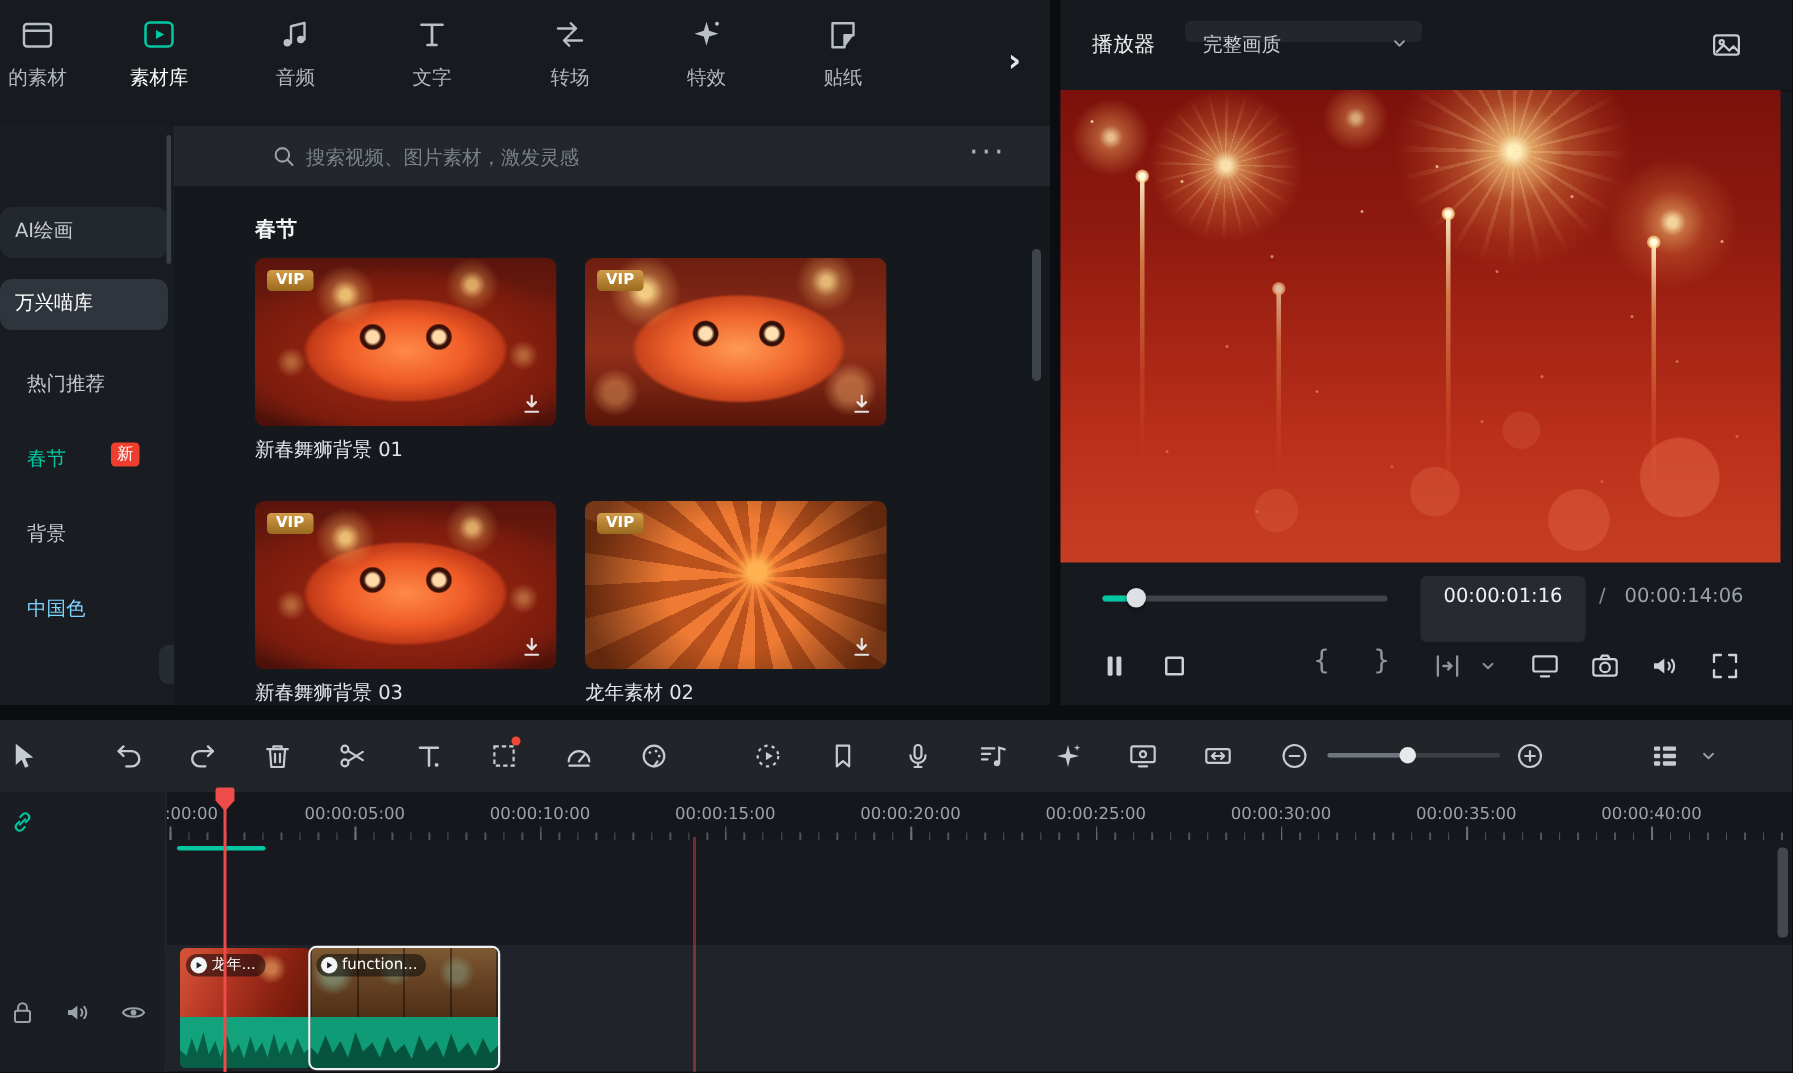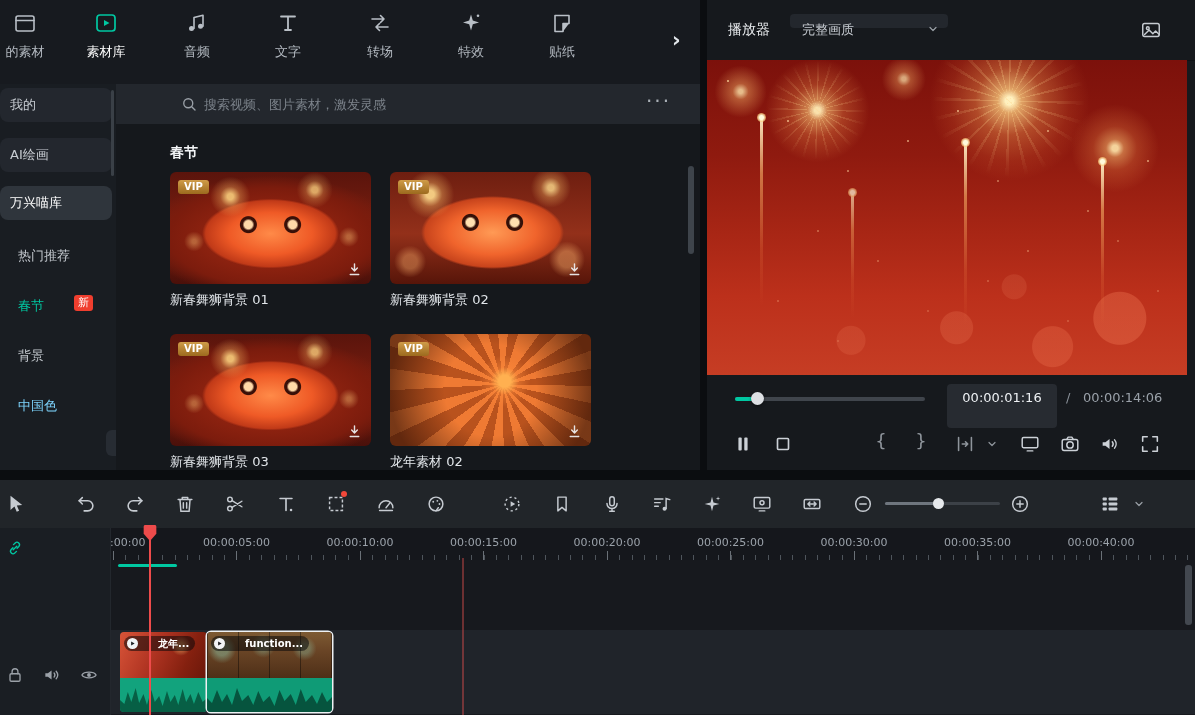--- a/index.html
+++ b/index.html
@@ -129,21 +129,21 @@
     linear-gradient(115deg,#d85438 0%,#b03422 40%,#84200f 75%,#6a170a 100%);}
   #clipB .cimgpart{background:
     repeating-linear-gradient(90deg, rgba(0,0,0,.4) 0 1px, transparent 1px 31px),
     radial-gradient(circle at 12% 38%, rgba(150,220,190,.4) 0 6px, transparent 14px),
     radial-gradient(circle at 45% 30%, rgba(150,220,190,.3) 0 5px, transparent 12px),
     radial-gradient(circle at 78% 36%, rgba(150,220,190,.3) 0 5px, transparent 12px),
     linear-gradient(180deg,#7d5a33 0%,#6a4526 40%,#4e2f17 100%);}
   .caud{position:relative;width:100%;height:34px;background:#12a37d;}
   #clipB .caud{background:#0f9b76;}
   .wave{position:absolute;left:0;bottom:0;width:100%;height:100%;}
-  .cl{position:absolute;top:4px;left:4px;display:flex;align-items:center;gap:20px;background:rgba(8,8,10,.55);border-radius:9px;padding:2px 6px 2px 3px;font-size:10px;color:#fff;line-height:1;white-space:nowrap;max-width:85%;overflow:hidden;font-weight:bold;}
+  .cl{position:absolute;top:4px;left:4px;display:flex;align-items:center;gap:3px;background:rgba(8,8,10,.55);border-radius:9px;padding:2px 6px 2px 3px;font-size:10px;color:#fff;line-height:1;white-space:nowrap;max-width:85%;overflow:hidden;}
   .pp{width:11px;height:11px;border-radius:50%;background:#f2f4f6;display:flex;align-items:center;justify-content:center;flex:none;}
   #playhead-line{position:absolute;left:149px;top:48px;width:2px;height:187px;background:#ee4b4b;}
   #playhead-cap{position:absolute;left:142px;top:44px;width:16px;height:19px;}
   #tl-scroll{position:absolute;left:1185px;top:85px;width:7px;height:60px;background:#434850;border-radius:3px;}
 </style>
 </head>
 <body>
 
 <div id="app">
 
@@ -210,21 +210,20 @@
               <path d="M5 4.5 h14 v8 h-6 v8 H5 z"></path>
               <path d="M13 20.5 v-8 h6 z" fill="currentColor" stroke="none"></path>
             </svg>
         </span>
         <span class="tlabel">贴纸</span>
       </div>
       <span id="tab-expand">›</span>
     </div>
 
     <aside id="sidebar">
-      <div class="sgroup" style="top:4px">我的</div>
       <div class="sgroup" style="top:54px">AI绘画</div>
       <div class="sgroup sel" style="top:102px">万兴喵库</div>
       <div id="side-scroll"></div>
       <span class="scat" style="top:163px">热门推荐</span>
       <span class="scat active" style="top:213px">春节</span>
       <span id="new-badge">新</span>
       <span class="scat" style="top:263px">背景</span>
       <span class="scat dim" style="top:313px">中国色</span>
       <div id="collapse-btn">‹</div>
     </aside>
@@ -257,21 +256,20 @@
 
       <div class="card" style="left:274px;top:48px">
         <div class="cimg t2">
           <span class="vip">VIP</span>
           <span class="dl">
             <svg viewBox="0 0 24 24" width="17" height="17" fill="none" stroke="currentColor" stroke-width="2" stroke-linecap="round" stroke-linejoin="round">
                 <path d="M12 4 v9 M8 10 l4 4 4 -4 M6 19 h12"></path>
               </svg>
           </span>
         </div>
-        <div class="cap">新春舞狮背景 02</div>
       </div>
 
       <div class="card" style="left:54px;top:210px">
         <div class="cimg t1">
           <span class="vip">VIP</span>
           <span class="dl">
             <svg viewBox="0 0 24 24" width="17" height="17" fill="none" stroke="currentColor" stroke-width="2" stroke-linecap="round" stroke-linejoin="round">
                 <path d="M12 4 v9 M8 10 l4 4 4 -4 M6 19 h12"></path>
               </svg>
           </span>

